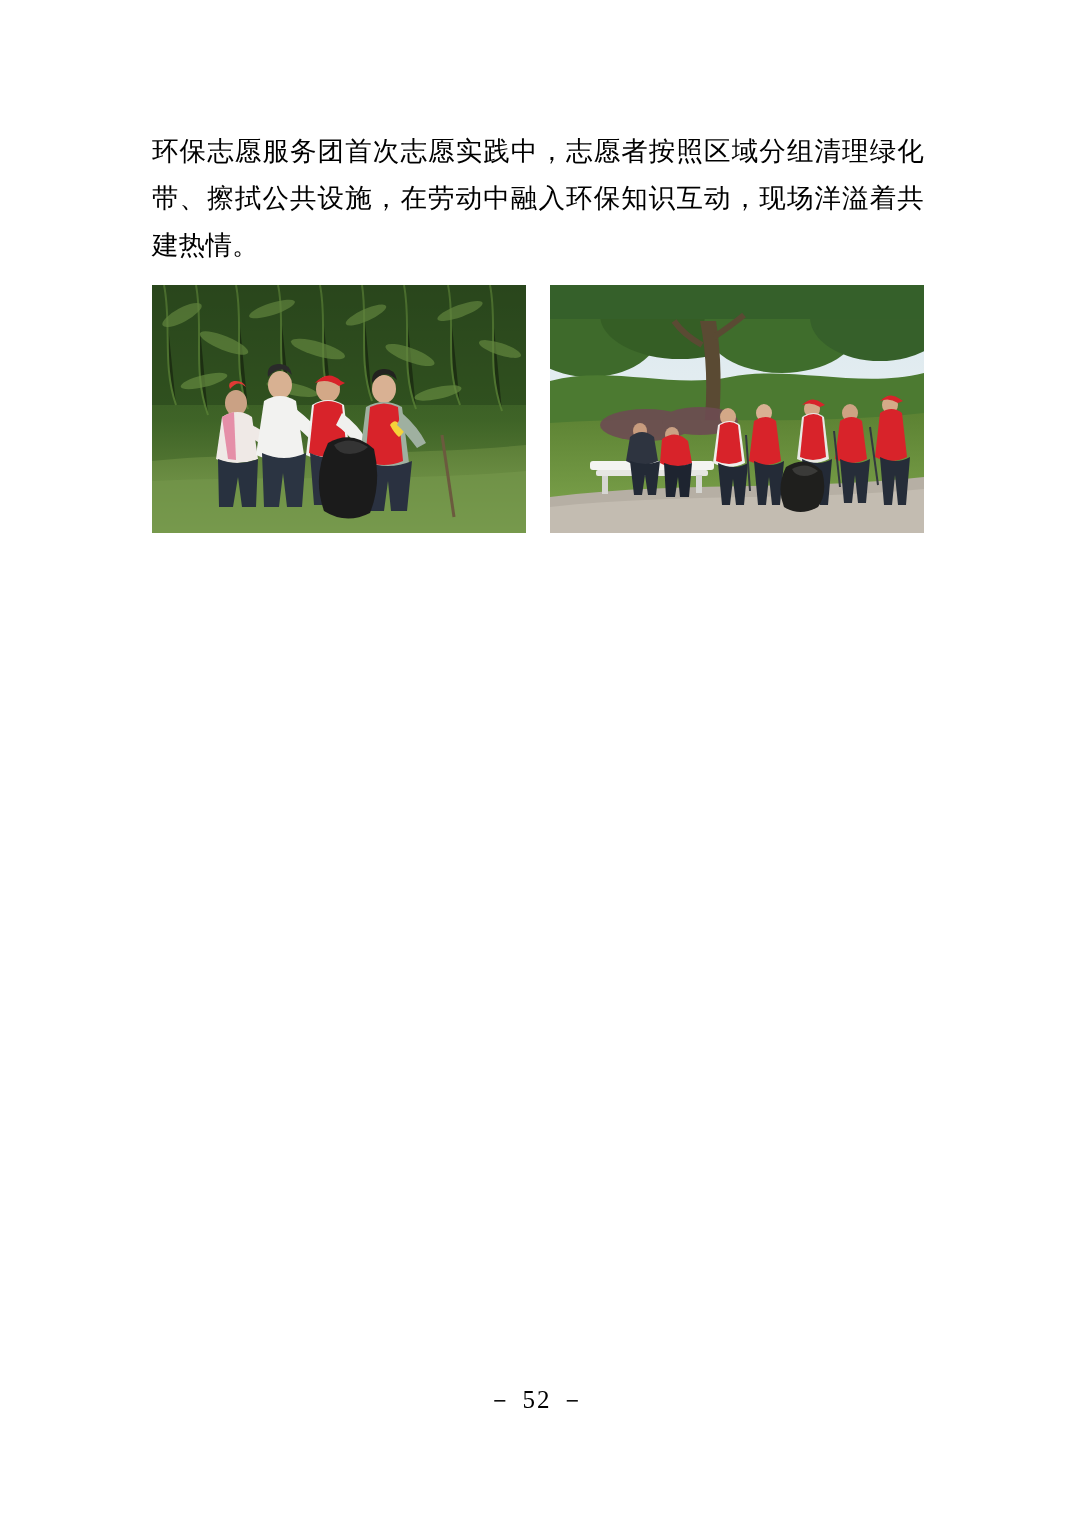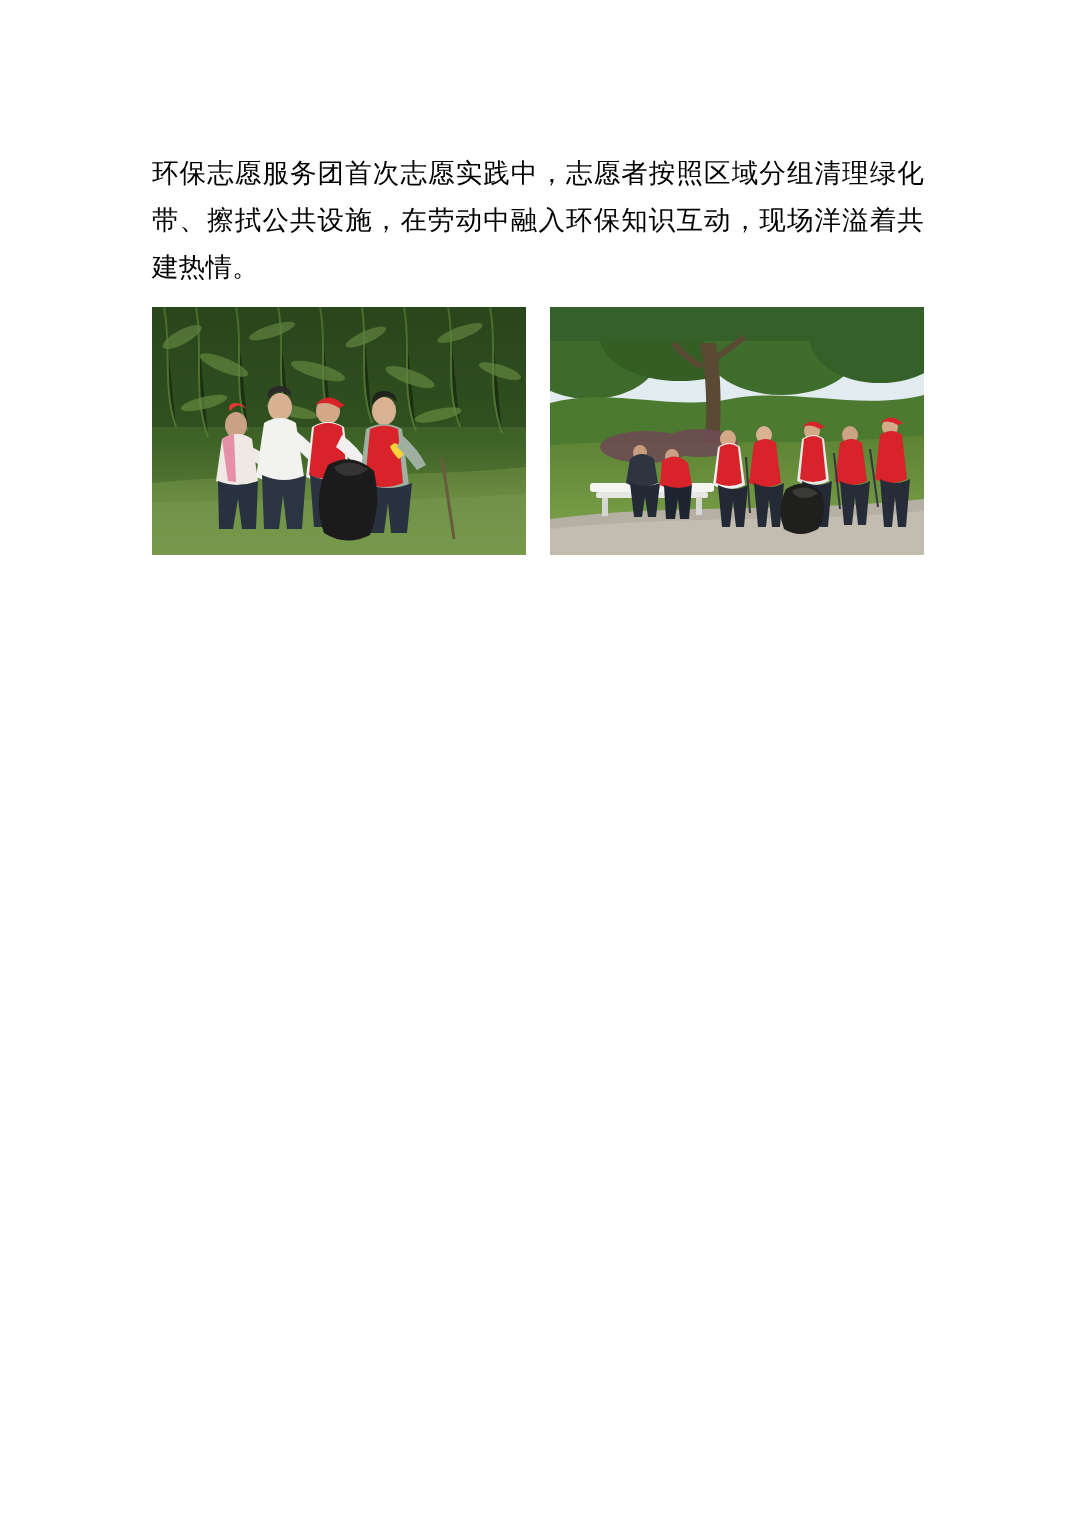--- a/index.html
+++ b/index.html
@@ -20,21 +20,20 @@
     left: 0; top: 0;
     width: 1074px;
     height: 1520px;
     background: #fff;
   }
   .content {
     position: absolute;
     left: 152px;
     top: 128px;
     width: 772px;
-    margin-top: 22px;
   }
   .para {
     font-size: 26.5px;
     line-height: 47px;
     letter-spacing: 0.2px;
     text-align: justify;
     text-justify: inter-ideograph;
     margin: 0;
     word-break: break-all;
   }
@@ -273,14 +272,15 @@
             <path d="M320 142 L328 200"></path>
           </g>
         </svg>
       </div>
 
     </div>
 
 
   </div>
 
+  <div class="page-number">－ 52 －</div>
 
 </div>
 
 </body></html>

